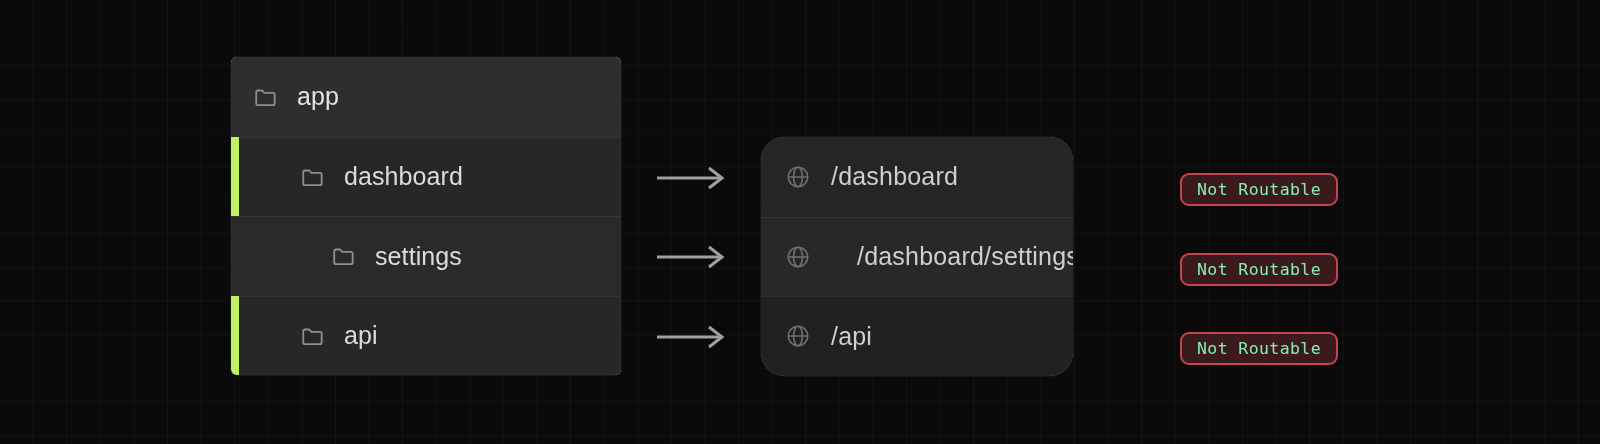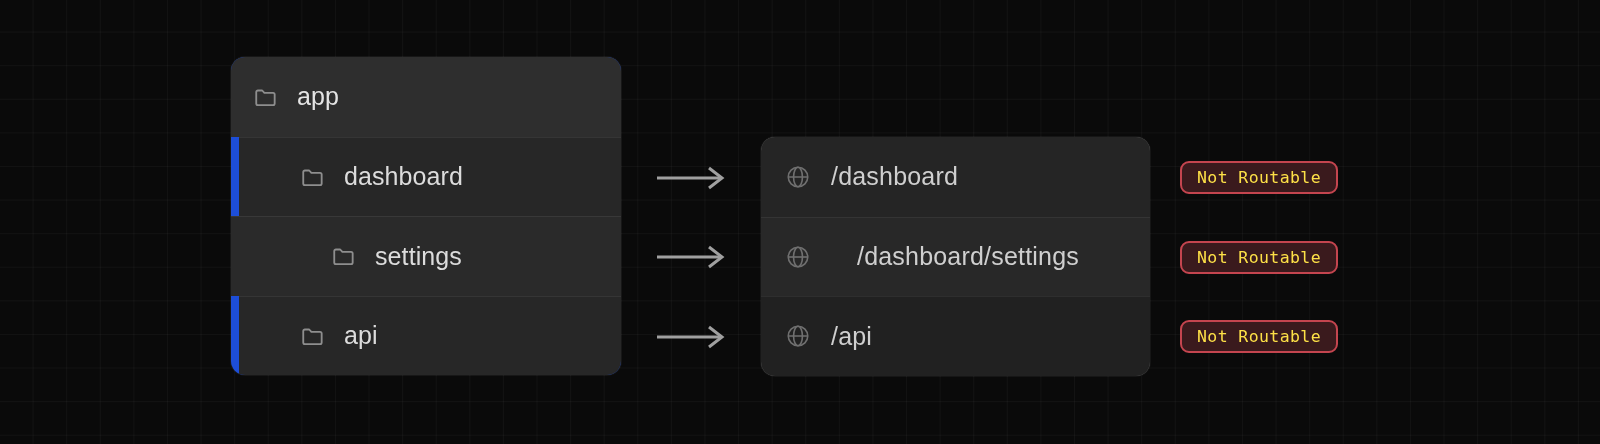--- a/index.html
+++ b/index.html
@@ -26,23 +26,23 @@
     position: absolute;
     inset: 0;
   }
 
   
   #tree-panel {
     position: absolute;
     left: 231px;
     top: 57px;
     width: 390px;
-    border-radius: 14px;
+    border-radius: 6px;
     overflow: hidden;
-    background: #1d4ed8;
+    background: #bef264;
     box-shadow: 0 0 0 1px rgba(255,255,255,0.055);
   }
 
   .tree-row {
     height: 79.5px;
     display: flex;
     align-items: center;
     position: relative;
     background: #242424;
   }
@@ -85,22 +85,22 @@
   .arrow svg { display: block; width: 100%; height: 100%; }
   .arrow.a1 { top: 163px; }
   .arrow.a2 { top: 242px; }
   .arrow.a3 { top: 322px; }
 
   
   #routes-panel {
     position: absolute;
     left: 761px;
     top: 137px;
-    width: 389px;
-    border-radius: 14px;
+    width: 312px;
+    border-radius: 24px;
     overflow: hidden;
     background: #737373;
     box-shadow: 0 0 0 1px rgba(255,255,255,0.05);
   }
 
   .route-row {
     height: 79.5px;
     display: flex;
     align-items: center;
     padding-left: 24px;
@@ -134,25 +134,26 @@
     position: absolute;
     left: 1180px;
     height: 33px;
     padding: 0 15px;
     display: flex;
     align-items: center;
     justify-content: center;
     border: 2px solid #c4454f;
     border-radius: 9px;
     background: #3a1a1d;
-    color: #fde047;
+    color: #86efac;
     font-family: "DejaVu Sans Mono", monospace;
     font-size: 16.5px;
     letter-spacing: 0.4px;
     white-space: nowrap;
+    margin-top: 12px;
   }
   .badge.b1 { top: 161px; }
   .badge.b2 { top: 241px; }
   .badge.b3 { top: 320px; }
 </style>
 </head>
 <body>
 
 <div id="stage">
 

